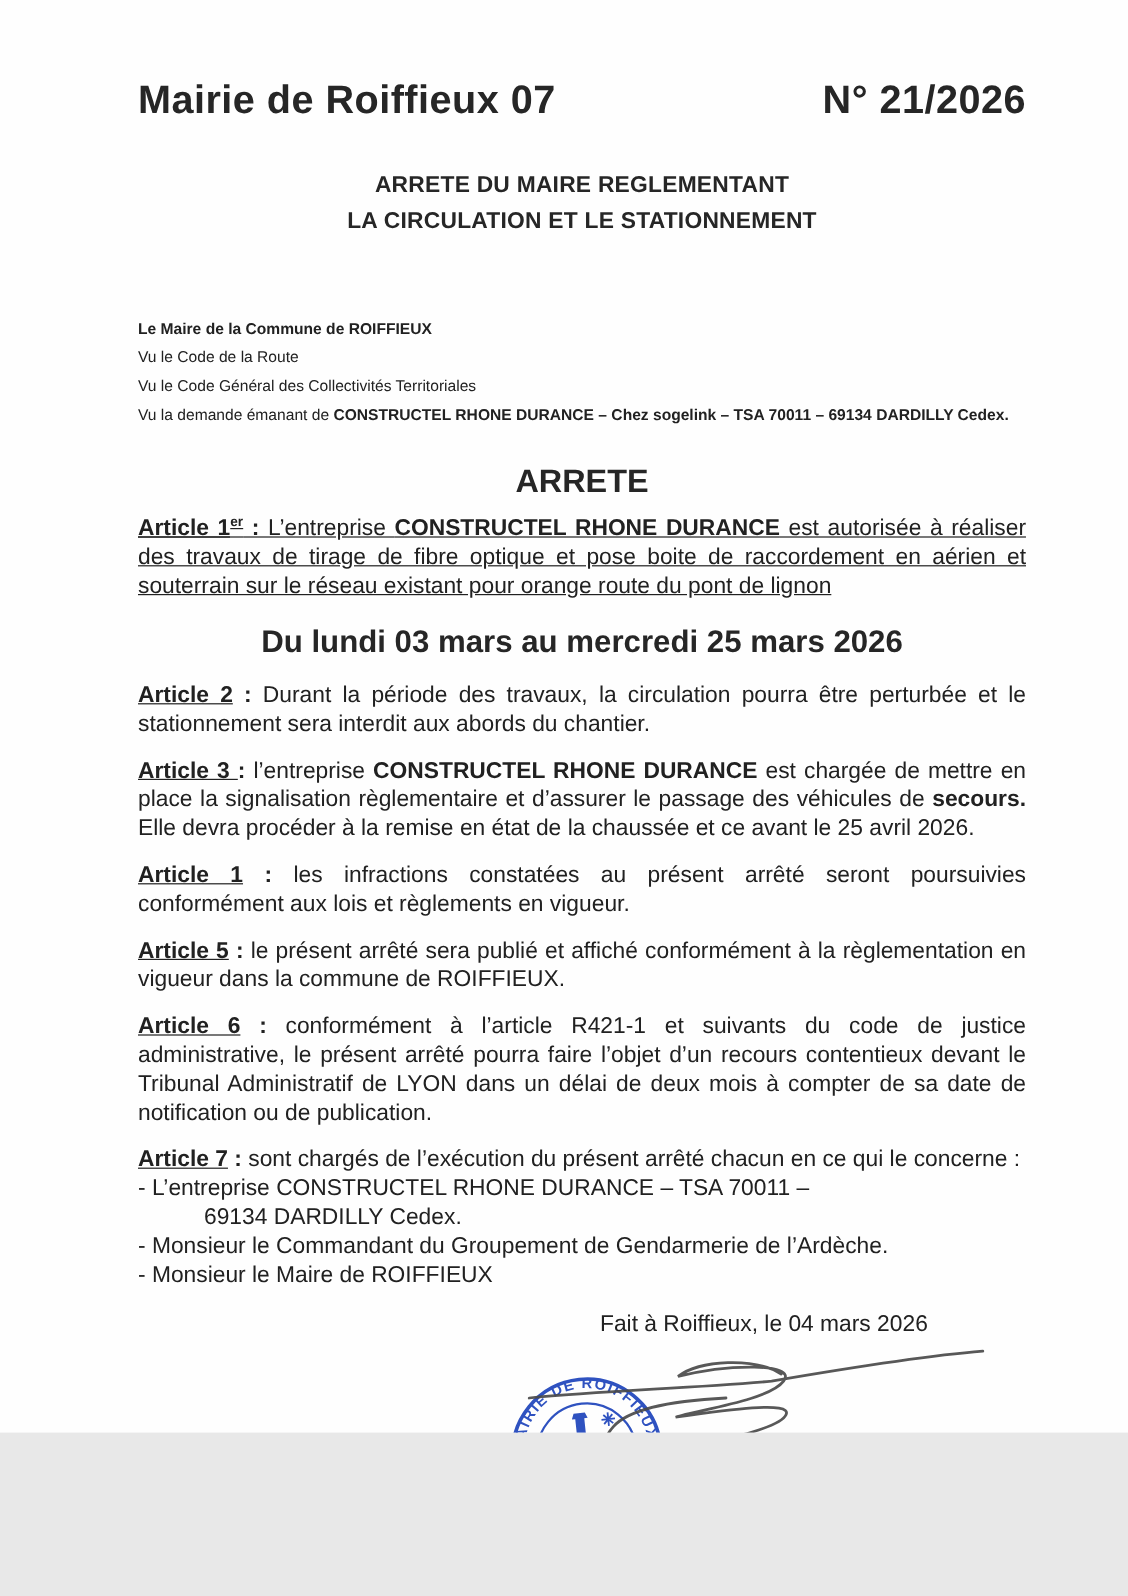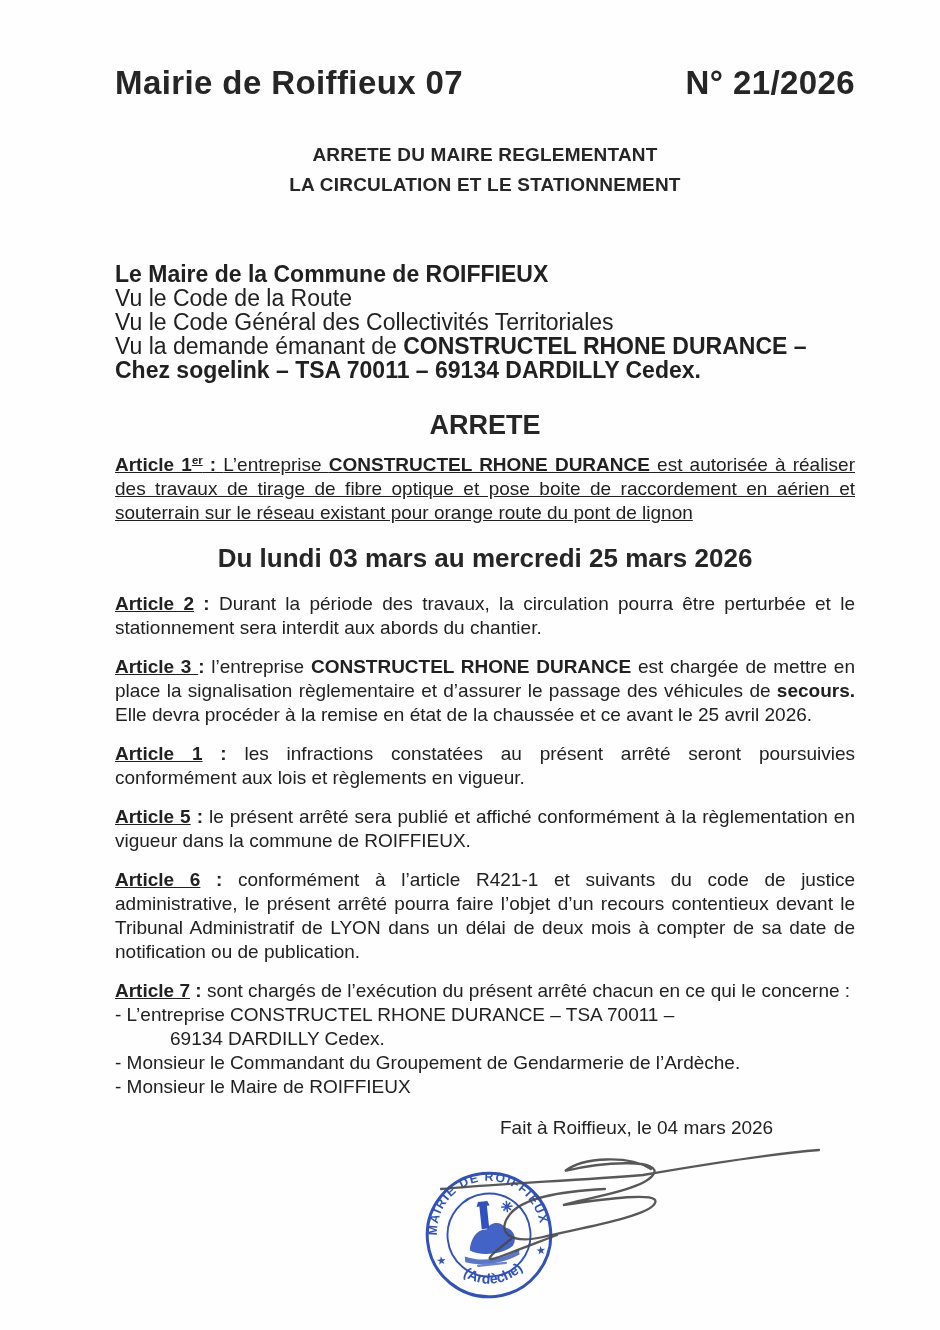--- a/index.html
+++ b/index.html
@@ -1,36 +1,36 @@
 <!DOCTYPE html>
 <html lang="fr"><head>
 <meta charset="utf-8">
 <style>
   html,body { margin:0; padding:0; background:#e8e8e8; }
   .page {
-    width:940px; height:1330px;
+    width:940px; height:1194px;
     margin:0 auto;
     background:#fefefe;
     position:relative;
     box-sizing:border-box;
     padding:64px 85px 0 115px;
     font-family:"Liberation Sans", sans-serif;
     color:#212121;
     overflow:hidden;
   }
   .doc-header {
     display:flex; justify-content:space-between; align-items:baseline;
     font-weight:bold; font-size:33px; letter-spacing:.4px; color:#262626;
   }
   .doc-title {
     text-align:center; font-weight:bold;
     font-size:19px; line-height:30px; letter-spacing:.2px;
     margin-top:38px; color:#262626;
   }
-  .preamble { margin-top:62px; font-size:23px; line-height:24px; }
+  .preamble { margin-top:62px; font-size:13px; line-height:24px; }
   .preamble .bold-line { font-weight:bold; }
   .section-heading {
     text-align:center; font-weight:bold; font-size:27px;
     margin-top:28px; color:#262626;
   }
   .article {
     font-size:19px; line-height:24px; text-align:justify;
     margin:15px 0 0 0;
   }
   .article--first { margin-top:12px;text-decoration:underline; }

